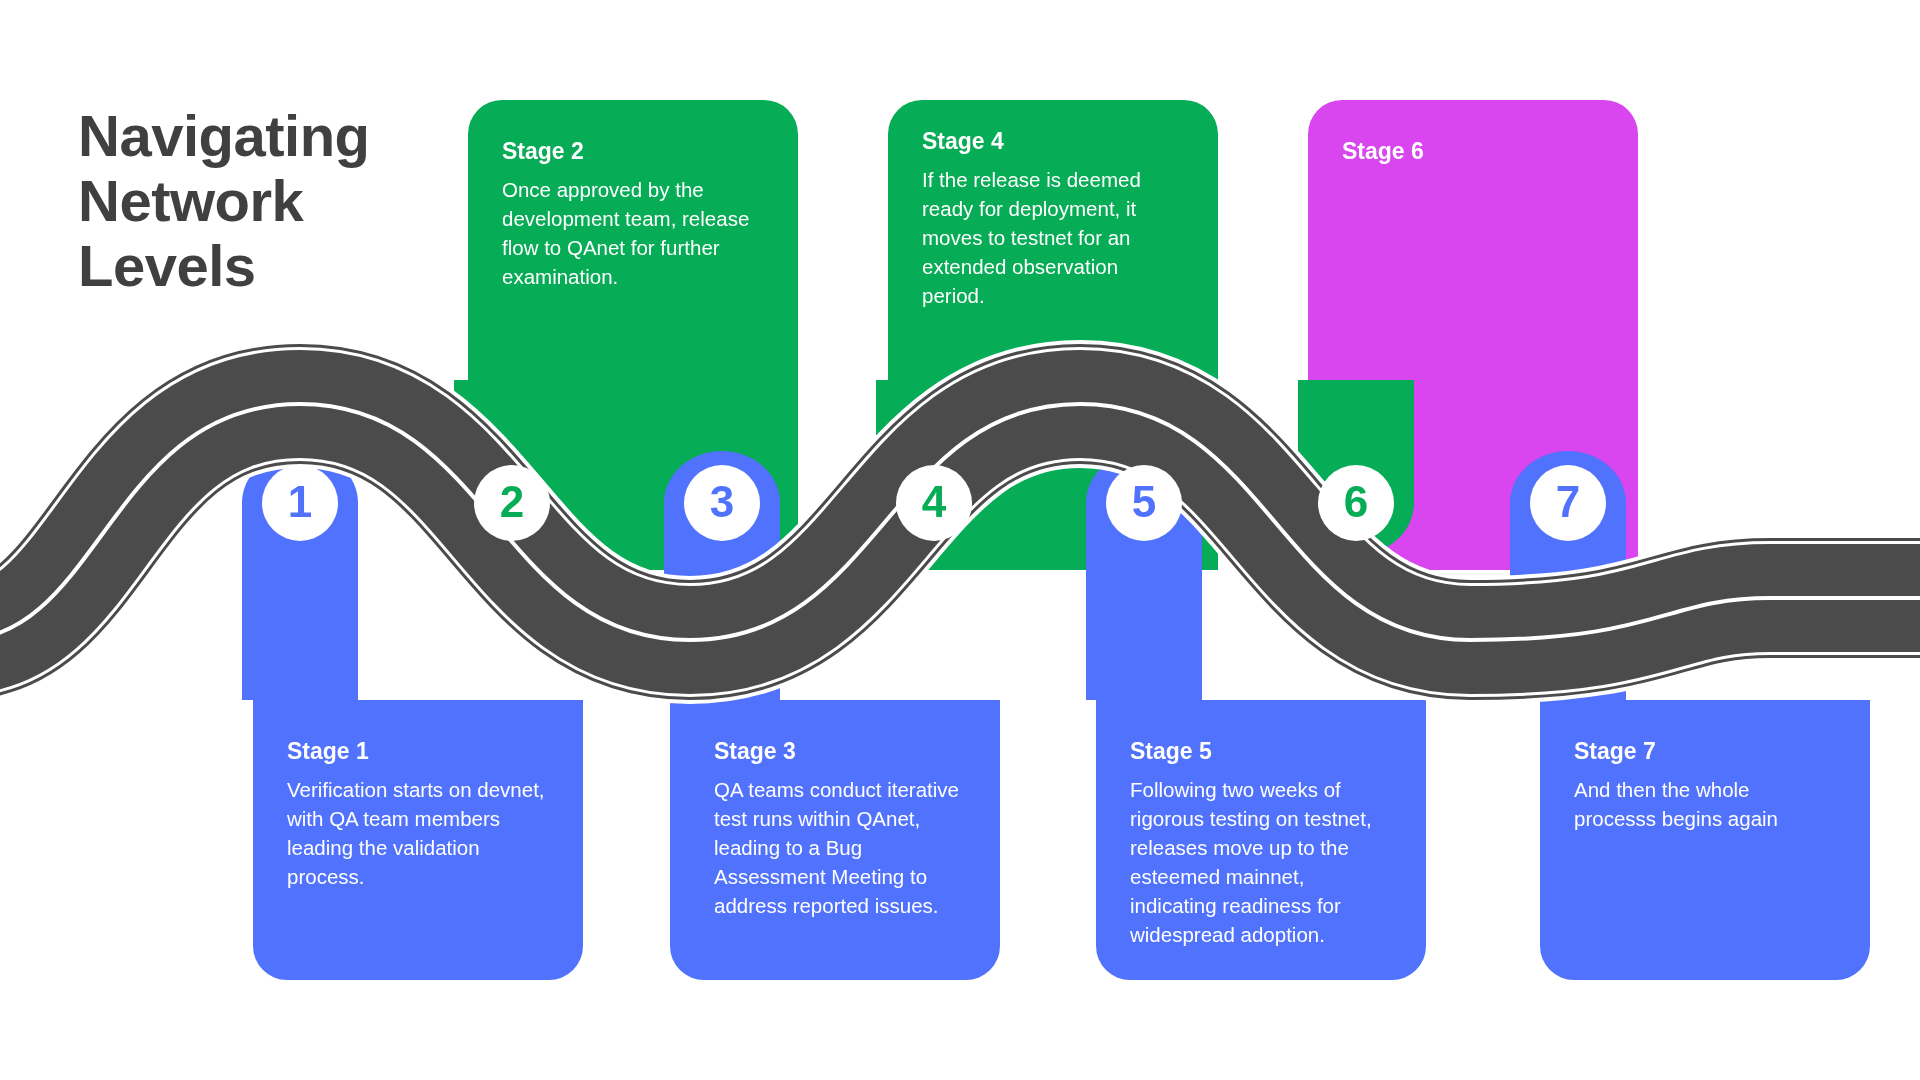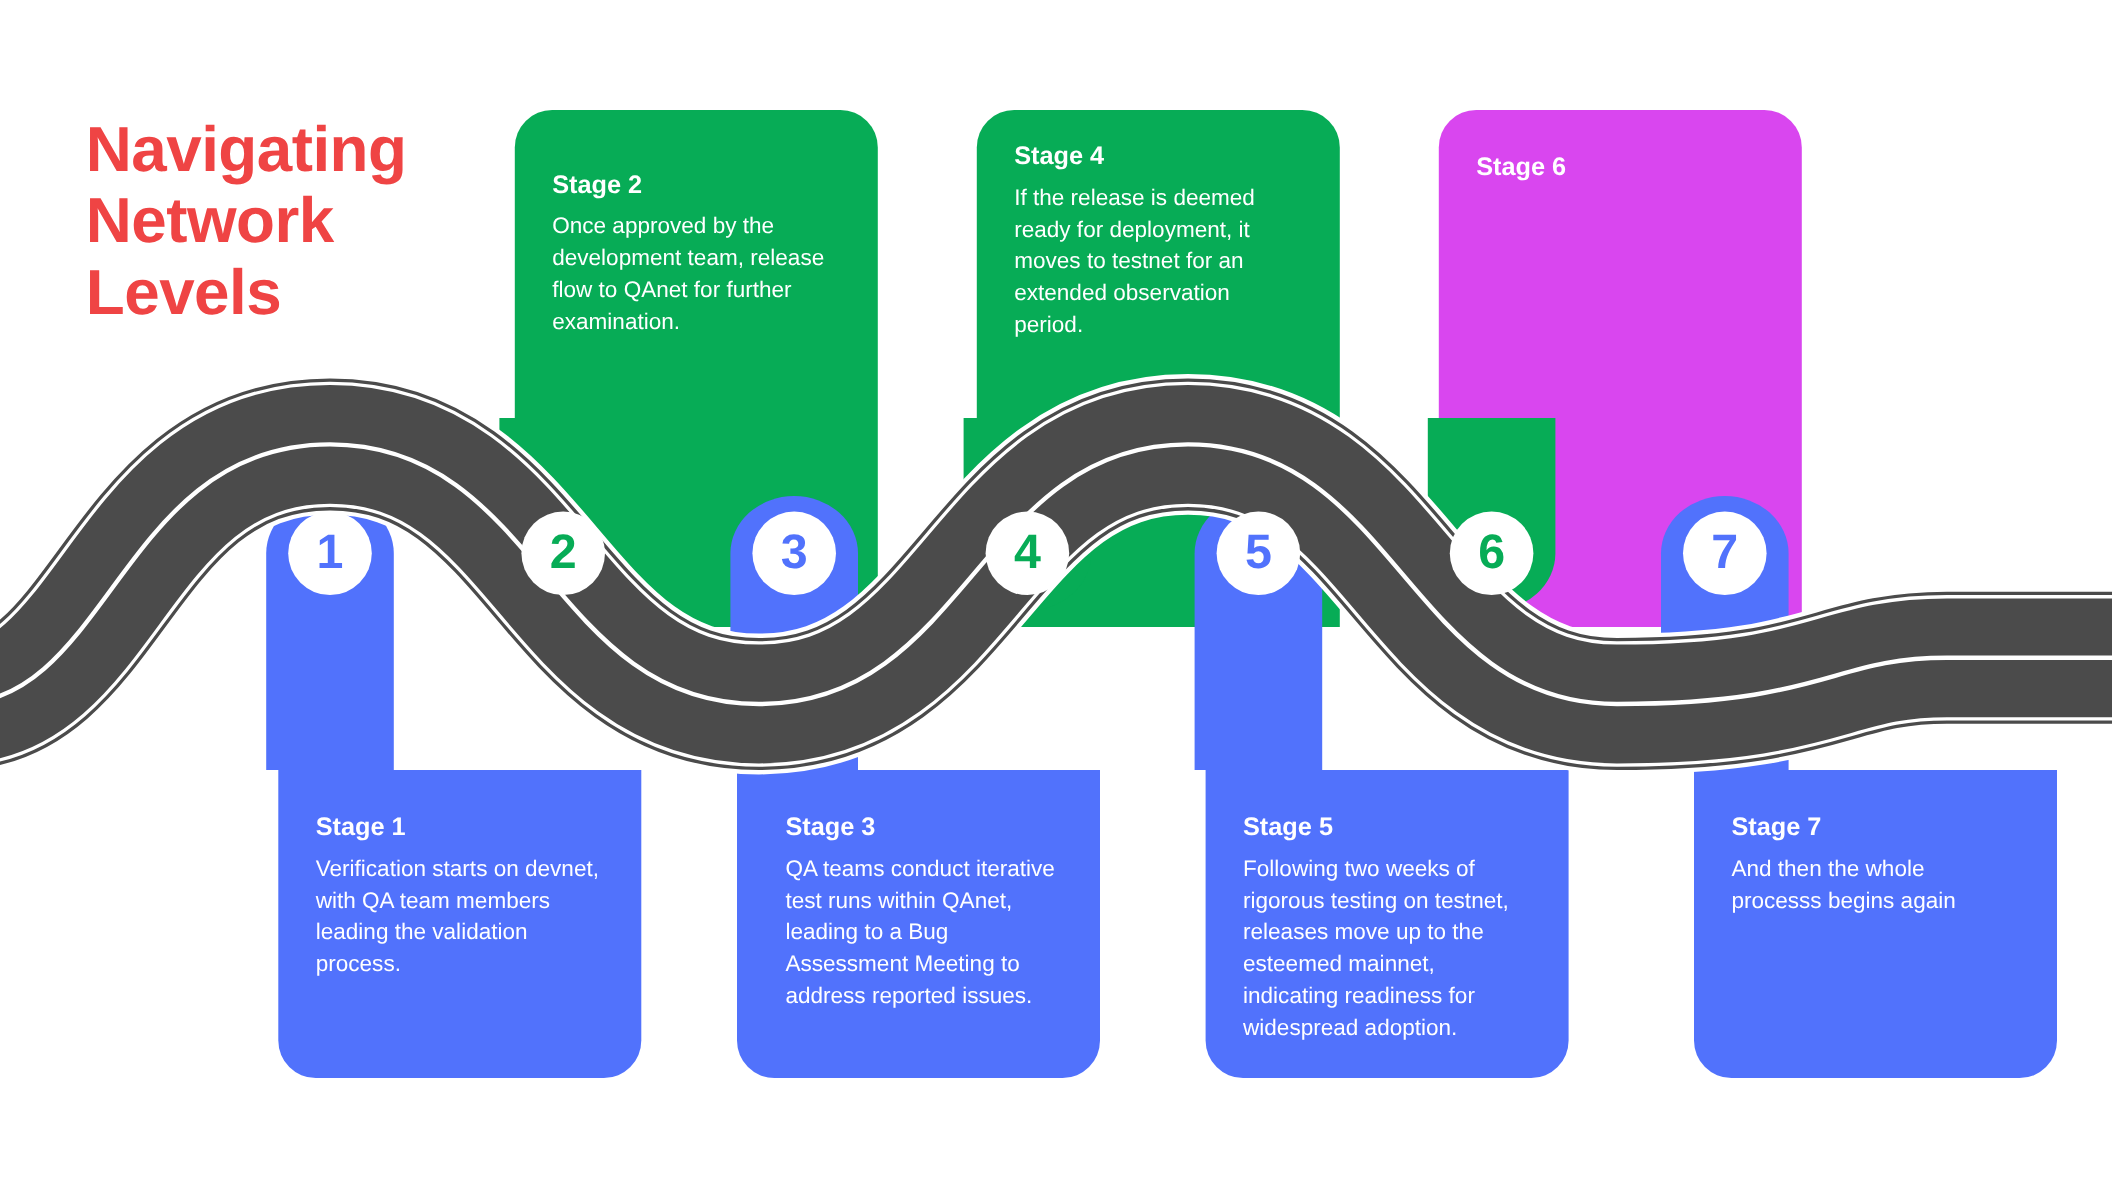--- a/index.html
+++ b/index.html
@@ -17,21 +17,21 @@
 
   
   #page-title {
     position:absolute;
     left:78px;
     top:104px;
     font-size:58px;
     font-weight:bold;
     line-height:1.12;
     letter-spacing:-0.5px;
-    color:#ef4444;
+    color:#404040;
     white-space:pre-line;
   }
 
   
   .card {
     position:absolute;
     padding:38px 34px 30px 34px;
     color:#ffffff;
   }
   .card.top {
@@ -82,21 +82,21 @@
 
   <h1 id="page-title">Navigating
 Network
 Levels</h1>
 
   <div id="cards-below">
       <div class="card bottom" style="background: rgb(81, 114, 252); left: 253px; width: 330px; top: 700px; height: 280px;">
         <div class="card-title">Stage 1</div>
         <div class="card-body">Verification starts on devnet, with QA team members leading the validation process.</div>
       </div>
-      <div class="card top" style="background: rgb(7, 172, 86); left: 468px; width: 330px; top: 100px; height: 470px; padding-top: 54px;">
+      <div class="card top" style="background: rgb(7, 172, 86); left: 468px; width: 330px; top: 100px; height: 470px; padding-top: 38px;">
         <div class="card-title">Stage 2</div>
         <div class="card-body">Once approved by the development team, release flow to QAnet for further examination.</div>
       </div>
       <div class="card bottom" style="background: rgb(81, 114, 252); left: 670px; width: 330px; top: 700px; height: 280px; padding-left: 44px;">
         <div class="card-title">Stage 3</div>
         <div class="card-body">QA teams conduct iterative test runs within QAnet, leading to a Bug Assessment Meeting to address reported issues.</div>
       </div>
       <div class="card top" style="background: rgb(7, 172, 86); left: 888px; width: 330px; top: 100px; height: 470px; padding-top: 28px;">
         <div class="card-title">Stage 4</div>
         <div class="card-body">If the release is deemed ready for deployment, it moves to testnet for an extended observation period.</div>

